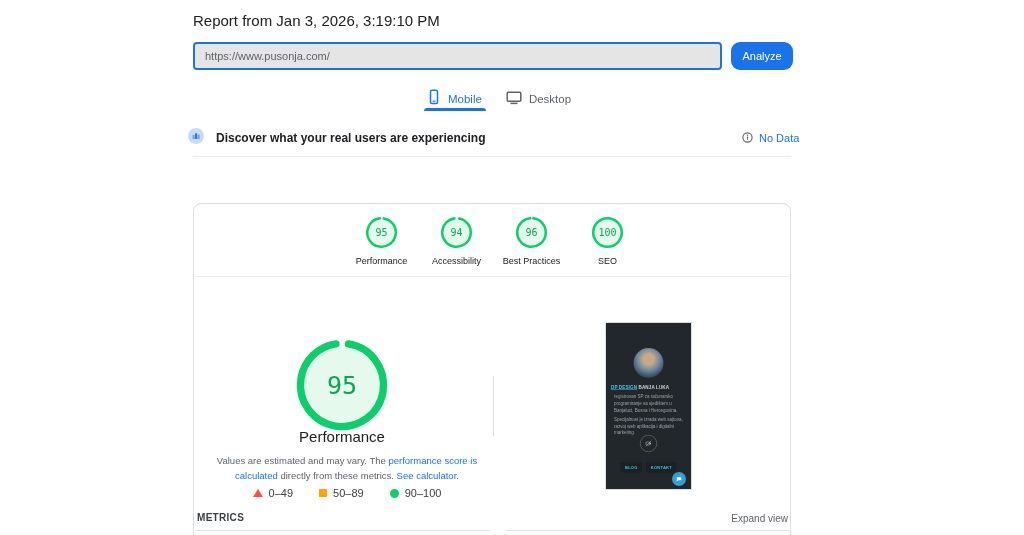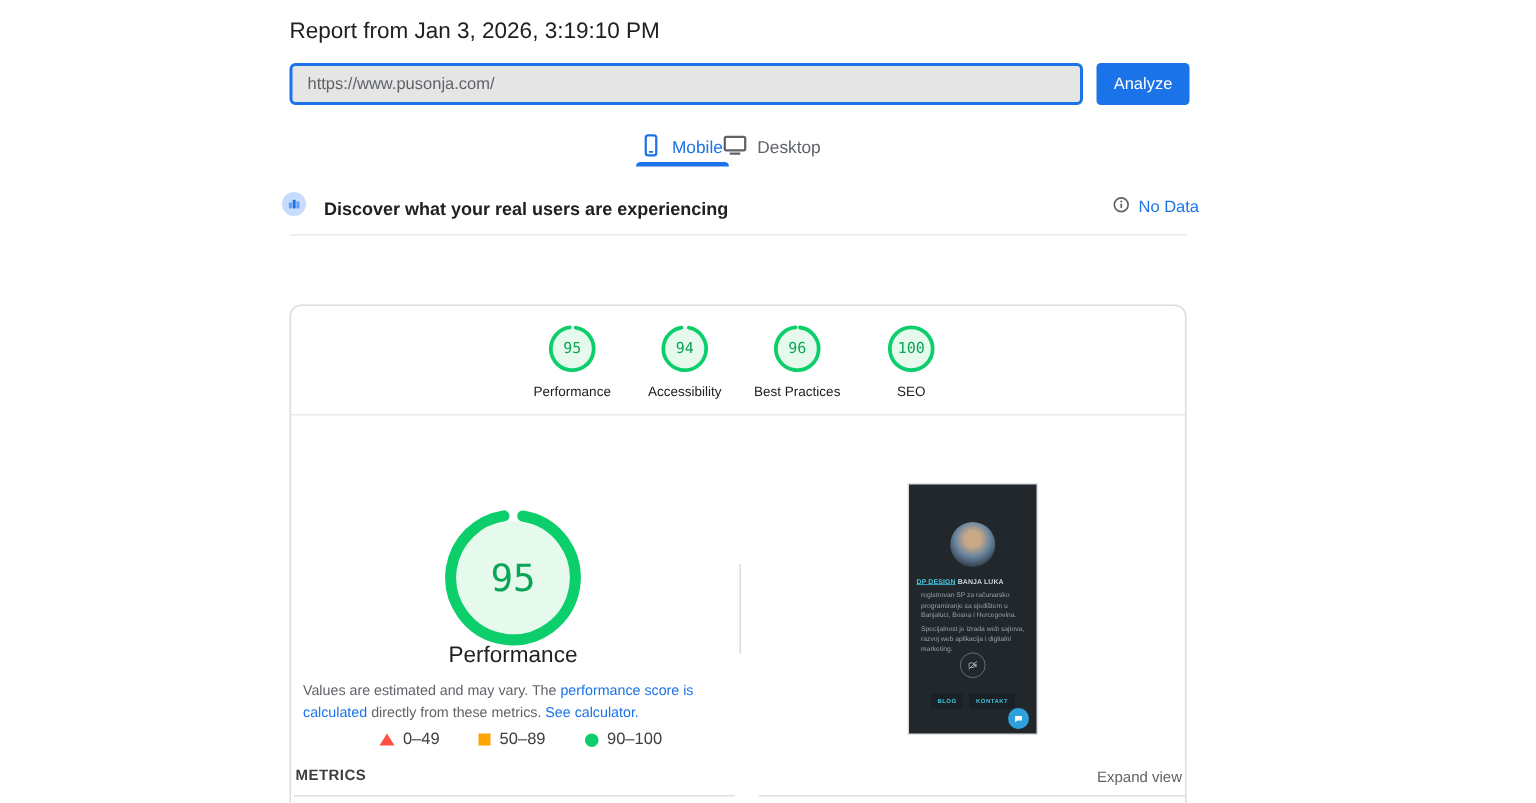--- a/index.html
+++ b/index.html
@@ -10,25 +10,25 @@
   }
   
   .report-title { position:absolute; left:193px; top:12px; font-size:15px; font-weight:500; color:#202124; }
   .url-input {
     position:absolute; left:193px; top:42px; width:529px; height:28px;
     border:2px solid #1a73e8; border-radius:4px; padding:0 10px;
     font-family:"Liberation Sans",sans-serif; font-size:11px; color:#5f6368; outline:none; background:#e5e5e5;
   }
   .analyze-btn {
     position:absolute; left:731px; top:42px; width:62px; height:28px;
-    background:#1a73e8; color:#fff; border:none; border-radius:3px;
+    background:#1a73e8; color:#fff; border:none; border-radius:9px;
     font-family:"Liberation Sans",sans-serif; font-size:11px; font-weight:500; cursor:pointer;
   }
   
-  .tabs { position:absolute; left:427px; top:88px; display:flex; }
+  .tabs { position:absolute; left:427px; top:88px; display:flex; gap:24px; }
   .tab { position:relative; display:flex; align-items:center; gap:7px; height:22px; cursor:pointer; }
   .tab-label { font-size:11.5px; font-weight:500; }
   .tab.active .tab-label { color:#1a73e8; }
   .tab.inactive .tab-label { color:#5f6368; }
   .tab-underline { position:absolute; left:424px; top:108px; width:62px; height:3px; background:#1a73e8; border-radius:3px 3px 0 0; }
   
   .section-row { position:absolute; left:188px; display:flex; align-items:center; gap:12px; }
   .section-title { font-size:12px; font-weight:600; color:#202124; }
   .nodata { position:absolute; left:742px; top:129px; display:flex; align-items:center; gap:6px; cursor:pointer; }
   .nodata-label { font-size:11px; font-weight:500; color:#1a73e8; }
@@ -45,21 +45,21 @@
     position:absolute; left:0; top:0; width:100%; height:100%;
     display:flex; align-items:center; justify-content:center;
     font-family:"DejaVu Sans Mono", monospace; color:#0aa556;
   }
   .mini-gauge .gauge-num { font-size:10px; }
   .mini-label { margin-top:7px; font-size:9px; color:#202124; white-space:nowrap; }
   .card-divider { position:absolute; left:0; top:72px; width:100%; height:1px; background:#e8eaed; }
   .big-gauge { position:absolute; left:100px; top:133px; width:96px; height:96px; cursor:pointer; }
   .big-gauge .gauge-num { font-size:25px; }
   .perf-label { position:absolute; left:48px; top:224px; width:200px; text-align:center; font-size:15px; color:#202124; }
-  .perf-desc { position:absolute; left:8px; top:249px; width:290px; font-size:9.5px; line-height:1.6; color:#5f6368; }
+  .perf-desc { position:absolute; left:8px; top:249px; width:290px; text-align:center; font-size:9.5px; line-height:1.6; color:#5f6368; }
   .perf-desc .lnk { color:#1a73e8; cursor:pointer; }
   .legend { position:absolute; left:8px; top:283px; width:290px; display:flex; justify-content:center; gap:26px; align-items:center; }
   .legend-item { display:flex; align-items:center; gap:6px; font-size:11px; color:#3c4043;justify-content:space-between; }
   .shape-triangle { width:0; height:0; border-left:5px solid transparent; border-right:5px solid transparent; border-bottom:8px solid #ff4e42; }
   .shape-square { width:8px; height:8px; background:#ffa400; }
   .shape-circle { width:9px; height:9px; border-radius:50%; background:#0cce6b; }
   .vert-divider { position:absolute; left:299px; top:172px; width:1px; height:60px; background:#dadce0; }
   .metrics-header { position:absolute; left:3px; top:308px; font-size:10px; font-weight:700; letter-spacing:0.3px; color:#3c4043; }
   .expand-view { position:absolute; right:2px; top:309px; font-size:10px; color:#5f6368; cursor:pointer; }
   .bottom-line { position:absolute; top:326px; height:1px; background:#e0e0e0; }

